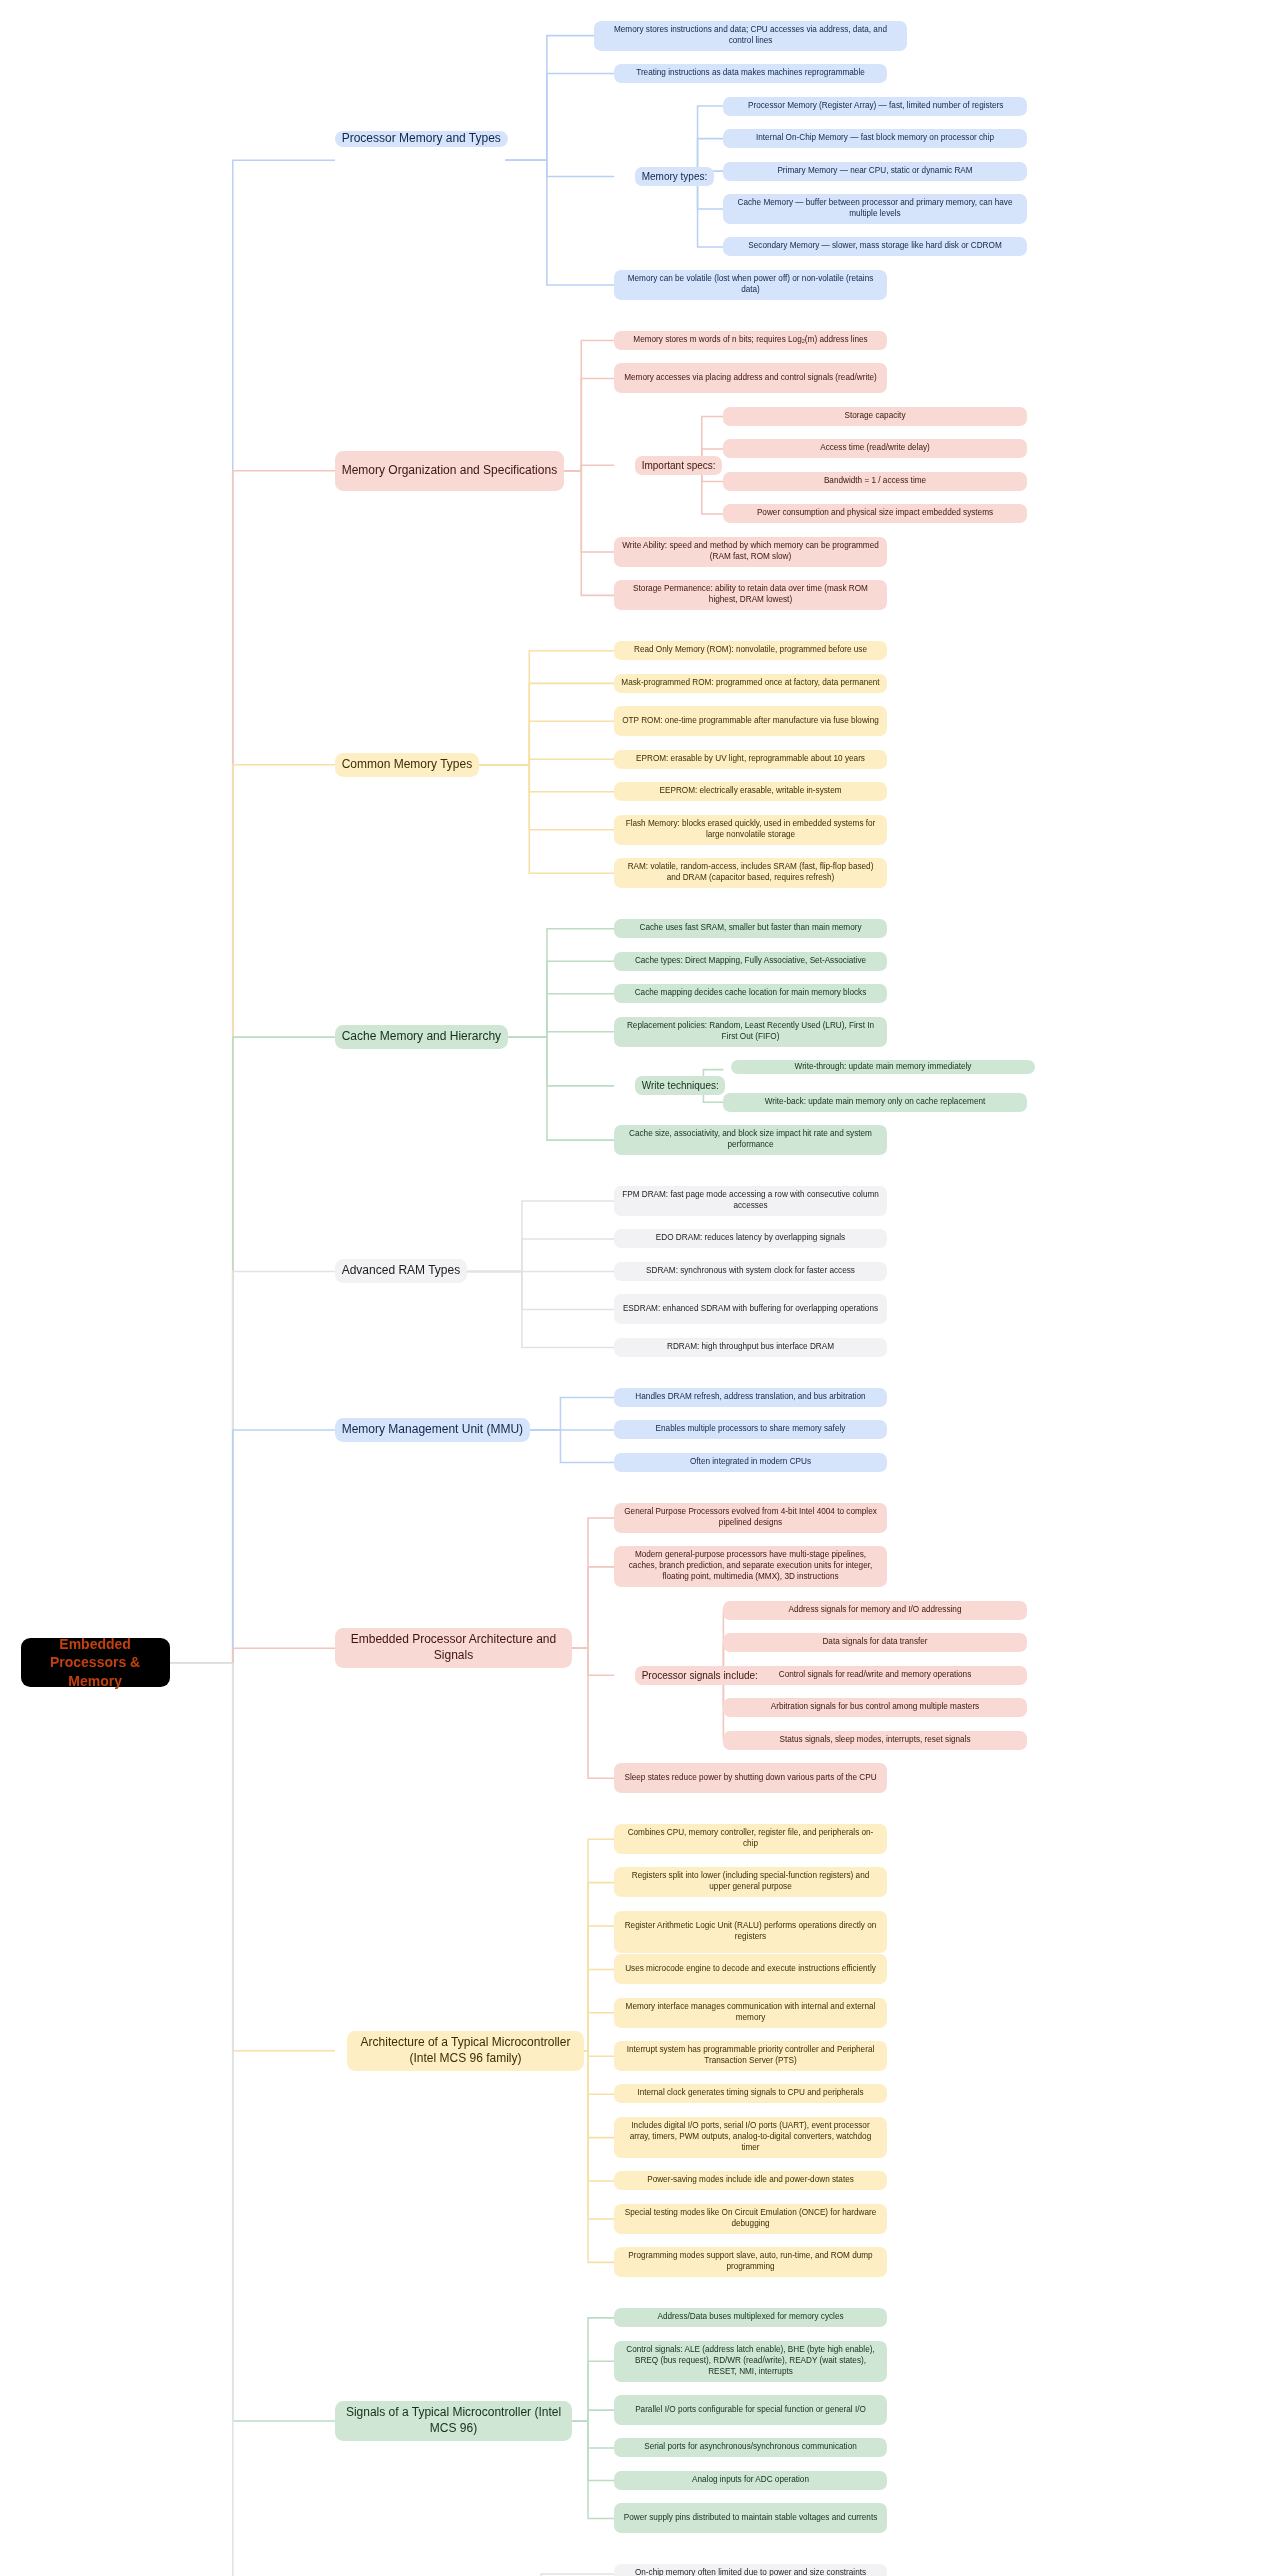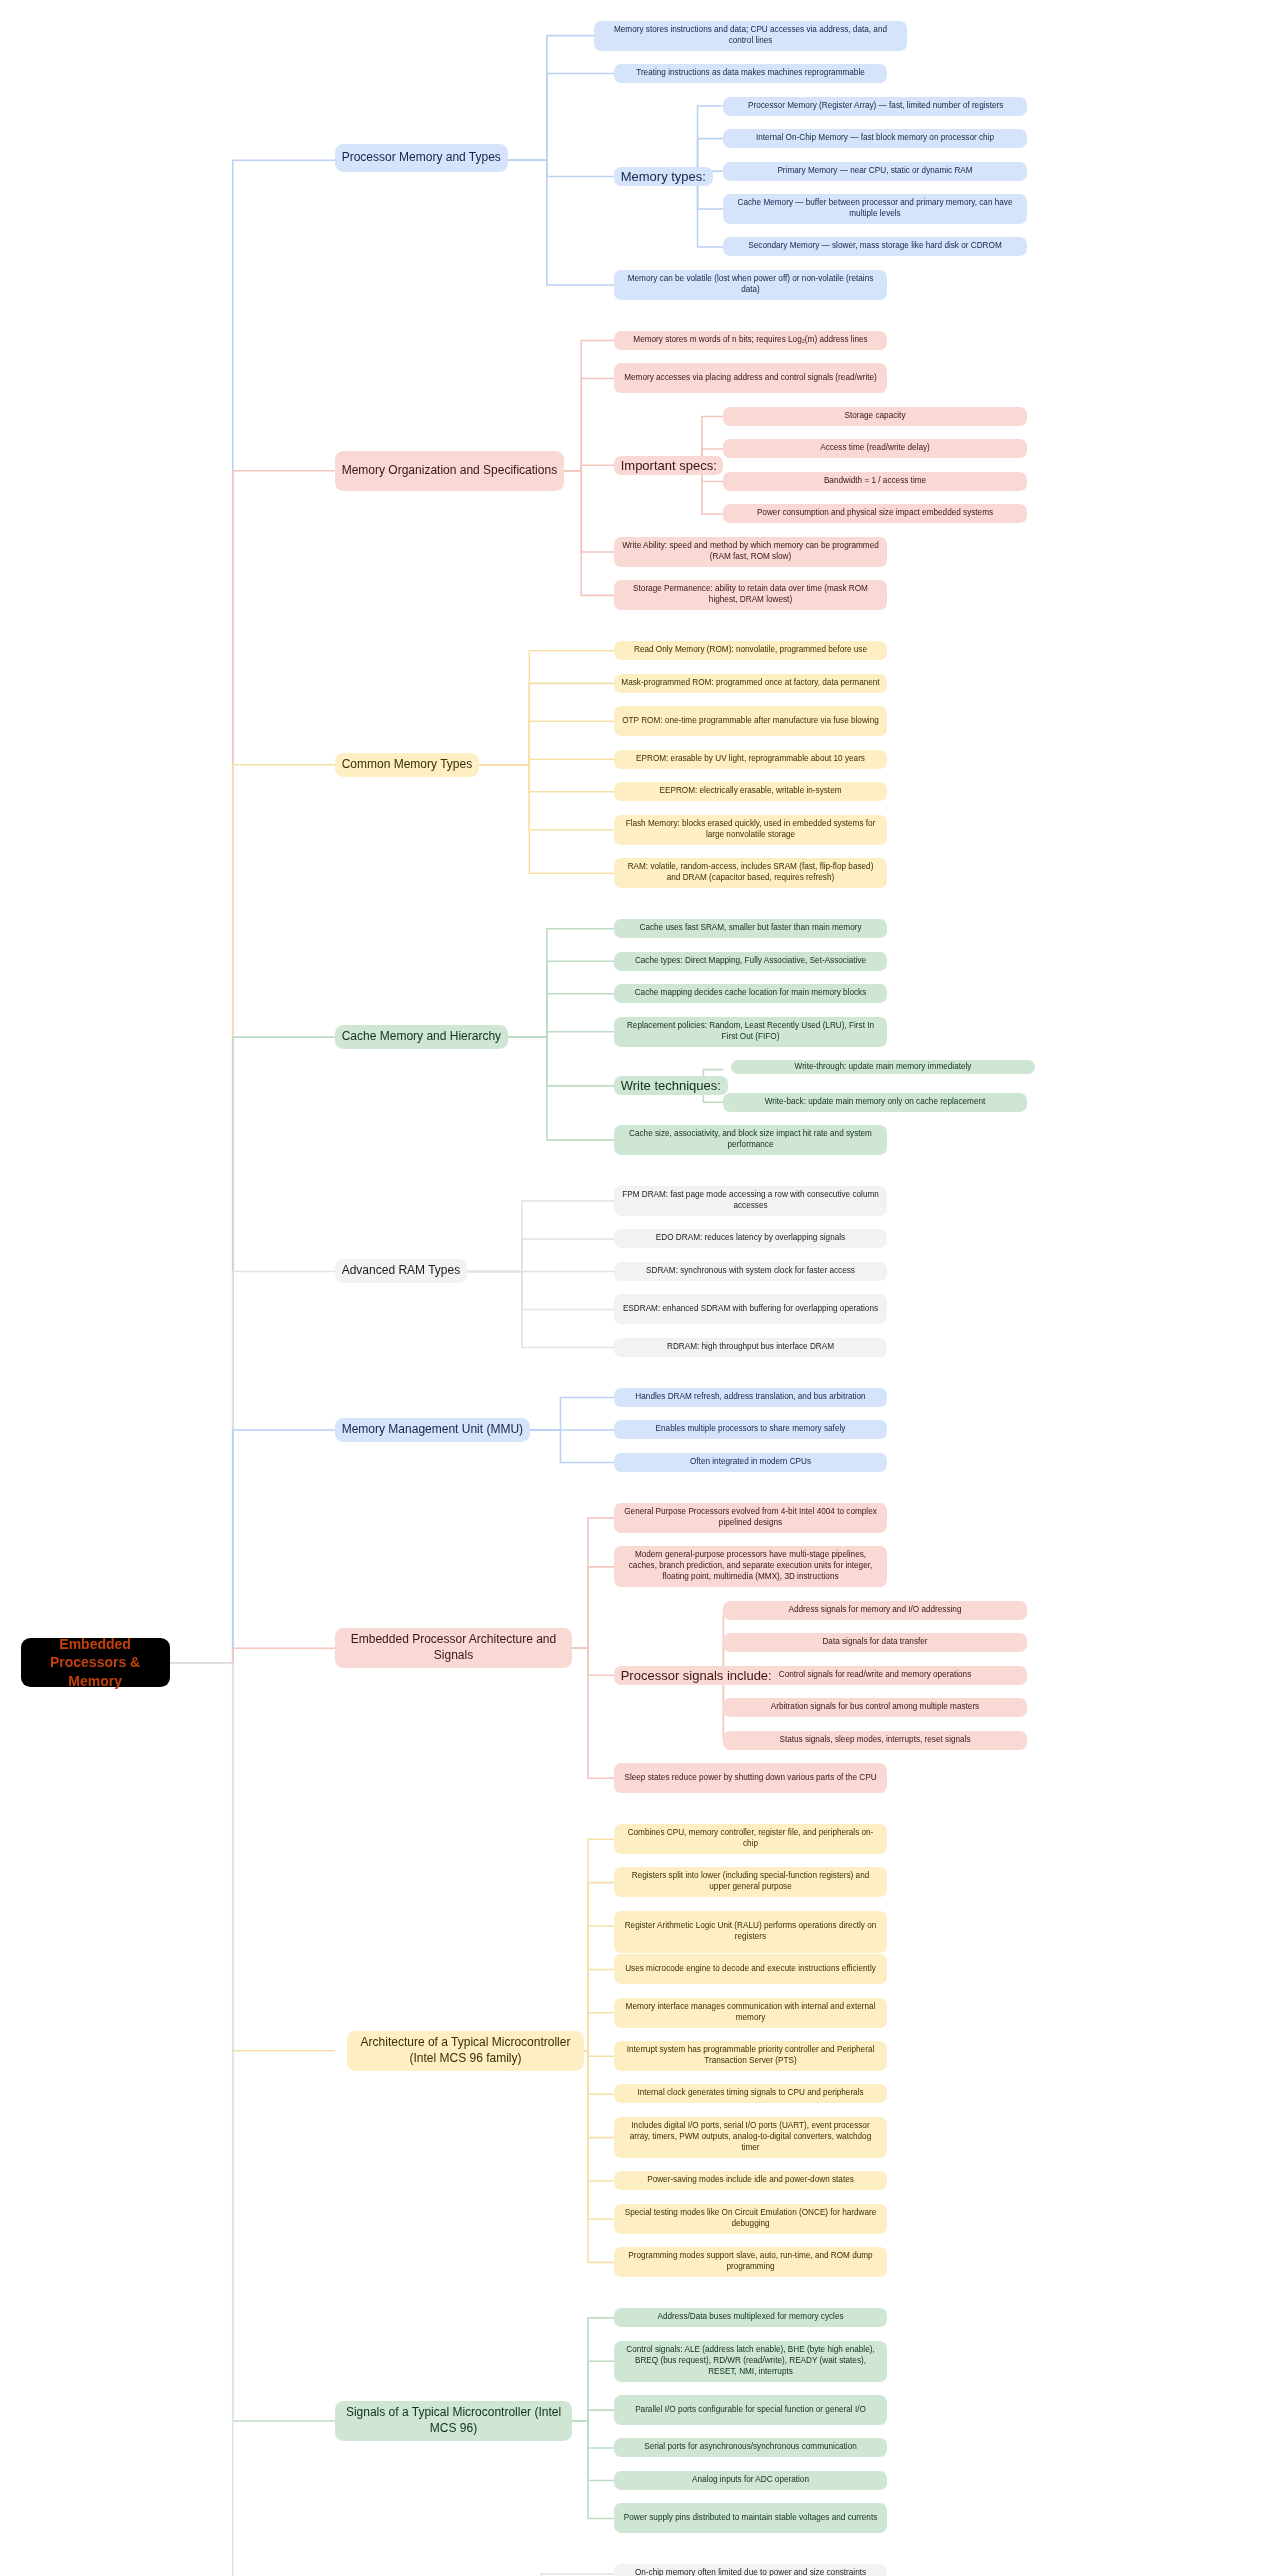--- a/index.html
+++ b/index.html
@@ -33,21 +33,21 @@
     color: #c2410c;
     font-size: 14px;
     font-weight: bold;
     border-radius: 9.3px;
   }
 
   
   .branch { font-size: 12px; border-radius: 8.2px; }
   
   .leaf { font-size: 8.2px; }
-  .mid  { font-size: 13px; }
+  .mid  { font-size: 10px; margin-left: 21px; }
 
   
   .c-blue  { background:#d6e4fb; color:#10264a; }
   .c-pink  { background:#f9d9d4; color:#3d1410; }
   .c-yellow{ background:#fdeec4; color:#3b2e08; }
   .c-green { background:#cfe6d4; color:#12301b; }
   .c-gray  { background:#f2f2f4; color:#1c1c1e; }
 </style>
 </head>
 <body>
@@ -142,21 +142,21 @@
   <div id="nodes">
       <div class="node leaf c-blue" style="left: 594px; top: 20.6px; height: 30px; width: 313px;">Memory stores instructions and data; CPU accesses via address, data, and control lines</div>
       <div class="node leaf c-blue" style="left: 614px; top: 64px; height: 19px; width: 273px;">Treating instructions as data makes machines reprogrammable</div>
       <div class="node leaf c-blue" style="left: 723px; top: 97px; height: 19px; width: 304px; padding-left: 8px;">Processor Memory (Register Array) — fast, limited number of registers</div>
       <div class="node leaf c-blue" style="left: 723px; top: 129px; height: 19px; width: 304px;">Internal On-Chip Memory — fast block memory on processor chip</div>
       <div class="node leaf c-blue" style="left: 723px; top: 162px; height: 19px; width: 304px;">Primary Memory — near CPU, static or dynamic RAM</div>
       <div class="node leaf c-blue" style="left: 723px; top: 194px; height: 30px; width: 304px;">Cache Memory — buffer between processor and primary memory, can have multiple levels</div>
       <div class="node leaf c-blue" style="left: 723px; top: 237px; height: 19px; width: 304px;">Secondary Memory — slower, mass storage like hard disk or CDROM</div>
       <div class="node mid c-blue" style="left: 614px; top: 167px; height: 19px; max-width: 273px;">Memory types:</div>
       <div class="node leaf c-blue" style="left: 614px; top: 270px; height: 30px; width: 273px;">Memory can be volatile (lost when power off) or non-volatile (retains data)</div>
-      <div class="node branch c-blue" style="left: 335px; top: 144px; height: 28px; max-width: 237px;">Processor Memory and Types</div>
+      <div class="node branch c-blue" style="left: 335px; top: 131px; height: 16px; max-width: 237px;">Processor Memory and Types</div>
       <div class="node leaf c-pink" style="left: 614px; top: 331px; height: 19px; width: 273px;">Memory stores m words of n bits; requires Log₂(m) address lines</div>
       <div class="node leaf c-pink" style="left: 614px; top: 363px; height: 30px; width: 273px;">Memory accesses via placing address and control signals (read/write)</div>
       <div class="node leaf c-pink" style="left: 723px; top: 407px; height: 19px; width: 304px;">Storage capacity</div>
       <div class="node leaf c-pink" style="left: 723px; top: 439px; height: 19px; width: 304px;">Access time (read/write delay)</div>
       <div class="node leaf c-pink" style="left: 723px; top: 472px; height: 19px; width: 304px;">Bandwidth = 1 / access time</div>
       <div class="node leaf c-pink" style="left: 723px; top: 504px; height: 19px; width: 304px;">Power consumption and physical size impact embedded systems</div>
       <div class="node mid c-pink" style="left: 614px; top: 456px; height: 19px; max-width: 273px;">Important specs:</div>
       <div class="node leaf c-pink" style="left: 614px; top: 537px; height: 30px; width: 273px;">Write Ability: speed and method by which memory can be programmed (RAM fast, ROM slow)</div>
       <div class="node leaf c-pink" style="left: 614px; top: 580px; height: 30px; width: 273px;">Storage Permanence: ability to retain data over time (mask ROM highest, DRAM lowest)</div>
       <div class="node branch c-pink" style="left: 335px; top: 451px; height: 40px; max-width: 237px;">Memory Organization and Specifications</div>

